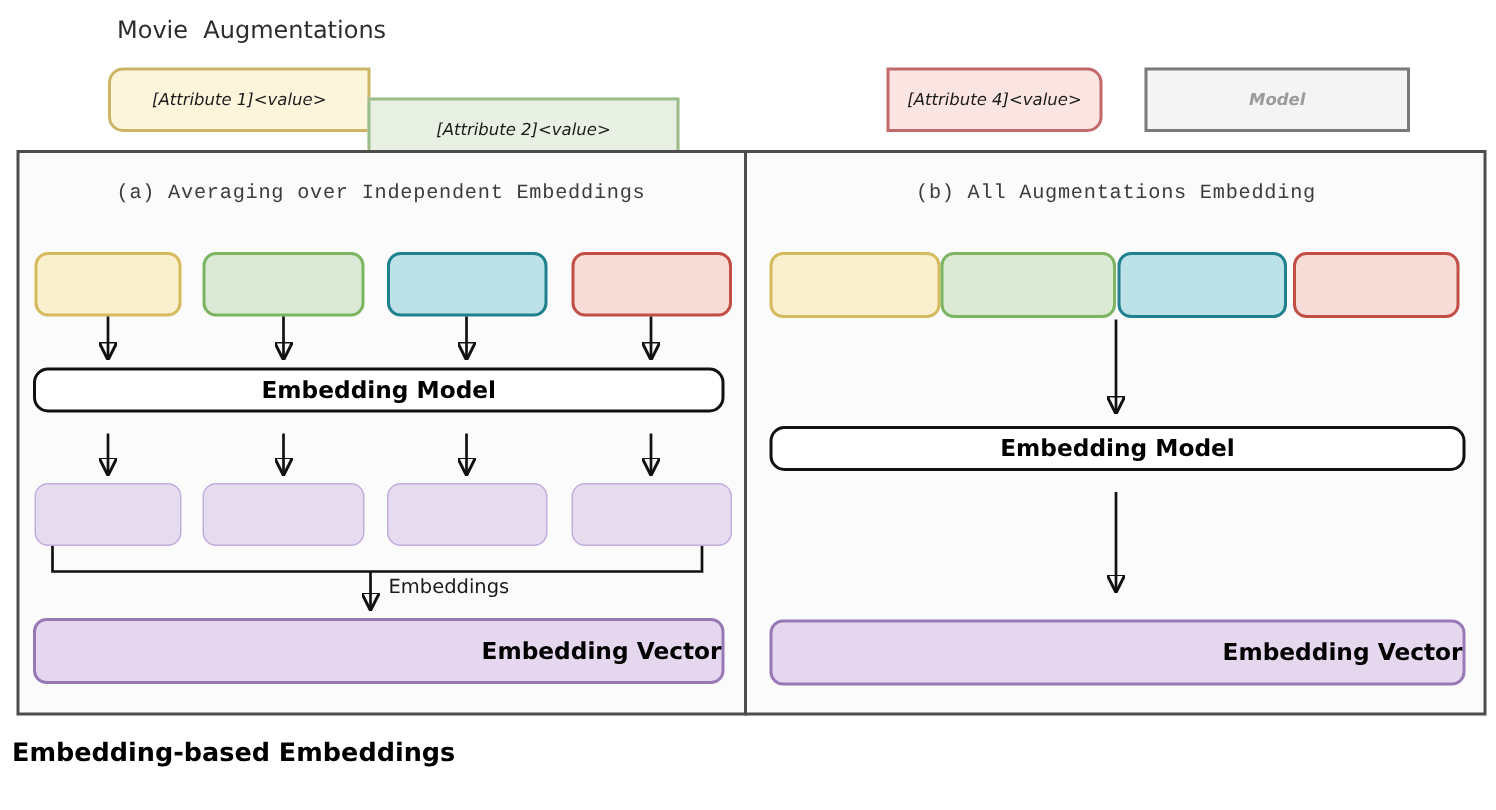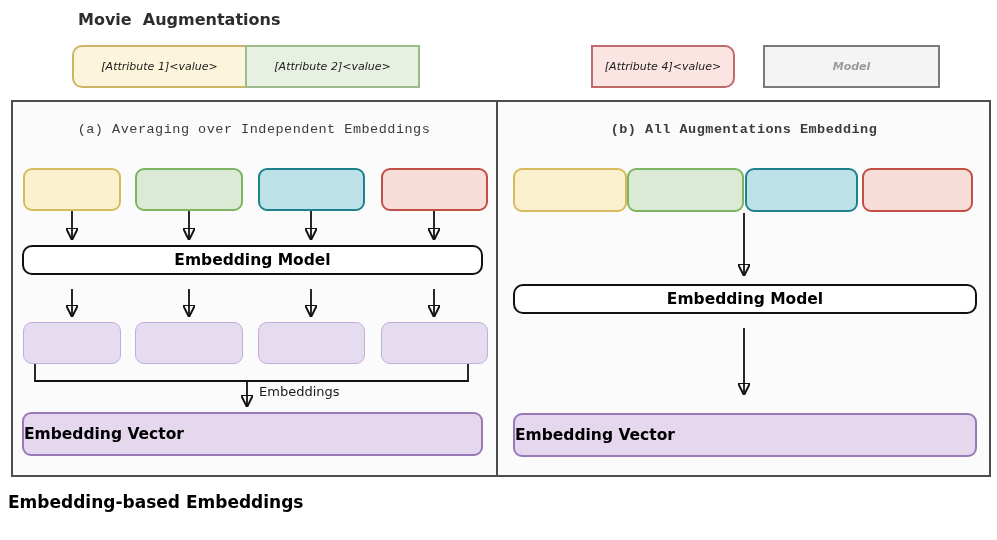--- a/index.html
+++ b/index.html
@@ -2,56 +2,56 @@
 <html><head>
 <meta charset="utf-8">
 <style>
   html,body{margin:0;padding:0;background:#ffffff;}
   body{font-family:"DejaVu Sans","Liberation Sans",sans-serif;}
   #canvas{position:relative;width:997px;height:540px;background:#ffffff;overflow:hidden;}
 
   .abs{position:absolute;box-sizing:border-box;}
 
   
-  .header-title{left:78px;top:10px;font-size:16px;font-weight:bold;color:#2d2d2d;white-space:pre;}
+  .header-title{left:78px;top:10px;font-size:16px;font-weight:normal;color:#2d2d2d;white-space:pre;}
 
   
   .strip-box{top:45px;height:43px;border:2px solid;display:flex;align-items:center;justify-content:center;
              font-style:italic;font-size:11px;color:#1a1a1a;white-space:nowrap;}
   .sb1{left:72px;width:175px;background:#fcf5dc;border-color:#cdb568;border-radius:10px 0 0 10px;}
-  .sb2{left:245px;width:175px;background:#e7f0e2;border-color:#9cbd8b;}
+  .sb2{left:245px;width:208px;background:#e7f0e2;border-color:#9cbd8b;margin-top:20px;}
   .sb3{left:418px;width:175px;background:#d8edf0;border-color:#4d9daa;}
   .sb4{left:591px;width:144px;background:#fbe5e3;border-color:#c2696a;border-radius:0 10px 10px 0;}
   .sb-movie{left:763px;width:177px;background:#f4f4f4;border-color:#7a7a7a;border-radius:0;
             color:#9b9b9b;font-weight:bold;}
 
   
   .main-panel{left:11px;top:100px;width:980px;height:377px;border:2px solid #4d4d4d;background:#fbfbfb;}
   .divider{left:496px;top:100px;width:2px;height:377px;background:#4d4d4d;}
 
   .panel-title{top:122px;font-family:"Liberation Mono","DejaVu Sans Mono",monospace;
                font-size:13.5px;letter-spacing:0.5px;color:#3c3c3c;white-space:nowrap;transform:translateX(-50%);}
   .pt-a{left:254px;}
-  .pt-b{left:744px;font-weight:bold;}
+  .pt-b{left:744px;}
 
   .cbox{height:43px;border:2px solid;border-radius:9px;}
   .c-yellow{background:#fbf0ce;border-color:#d6ba5e;}
   .c-green {background:#dcead5;border-color:#7cb562;}
   .c-cyan  {background:#bce1e6;border-color:#1f808e;}
   .c-red   {background:#f8dcd8;border-color:#c14f46;}
   .c-purple{background:#e6dcf0;border-color:#c2addc;}
 
   
   .a-r1{top:168px;} .a-r2{top:322px;height:42px;border-width:1.8px;}
   .ax1{left:23px;width:98px;} .ax2{left:135px;width:108px;} .ax3{left:258px;width:107px;} .ax4{left:381px;width:107px;}
 
   .model-box{height:30px;background:#ffffff;border:2.2px solid #111111;border-radius:10px;
              display:flex;align-items:center;justify-content:center;font-weight:bold;font-size:15.5px;color:#000;}
   .vector-box{height:44px;background:#e4d7ee;border:2px solid #9879b6;border-radius:9px;
-              display:flex;align-items:center;justify-content:flex-start;font-weight:bold;font-size:15.5px;color:#000;}
+              display:flex;align-items:center;justify-content:flex-end;font-weight:bold;font-size:15.5px;color:#000;}
 
   .a-model{left:22px;top:245px;width:461px;}
   .a-vector{left:22px;top:412px;width:461px;}
 
   .averaging-label{left:259px;top:384px;font-size:13px;color:#1a1a1a;}
 
   
   .b-r1{top:168px;height:44px;}
   .bx1{left:513px;width:114px;} .bx2{left:627px;width:117px;} .bx3{left:745px;width:113px;} .bx4{left:862px;width:111px;}
   .b-model{left:513px;top:284px;width:464px;}

